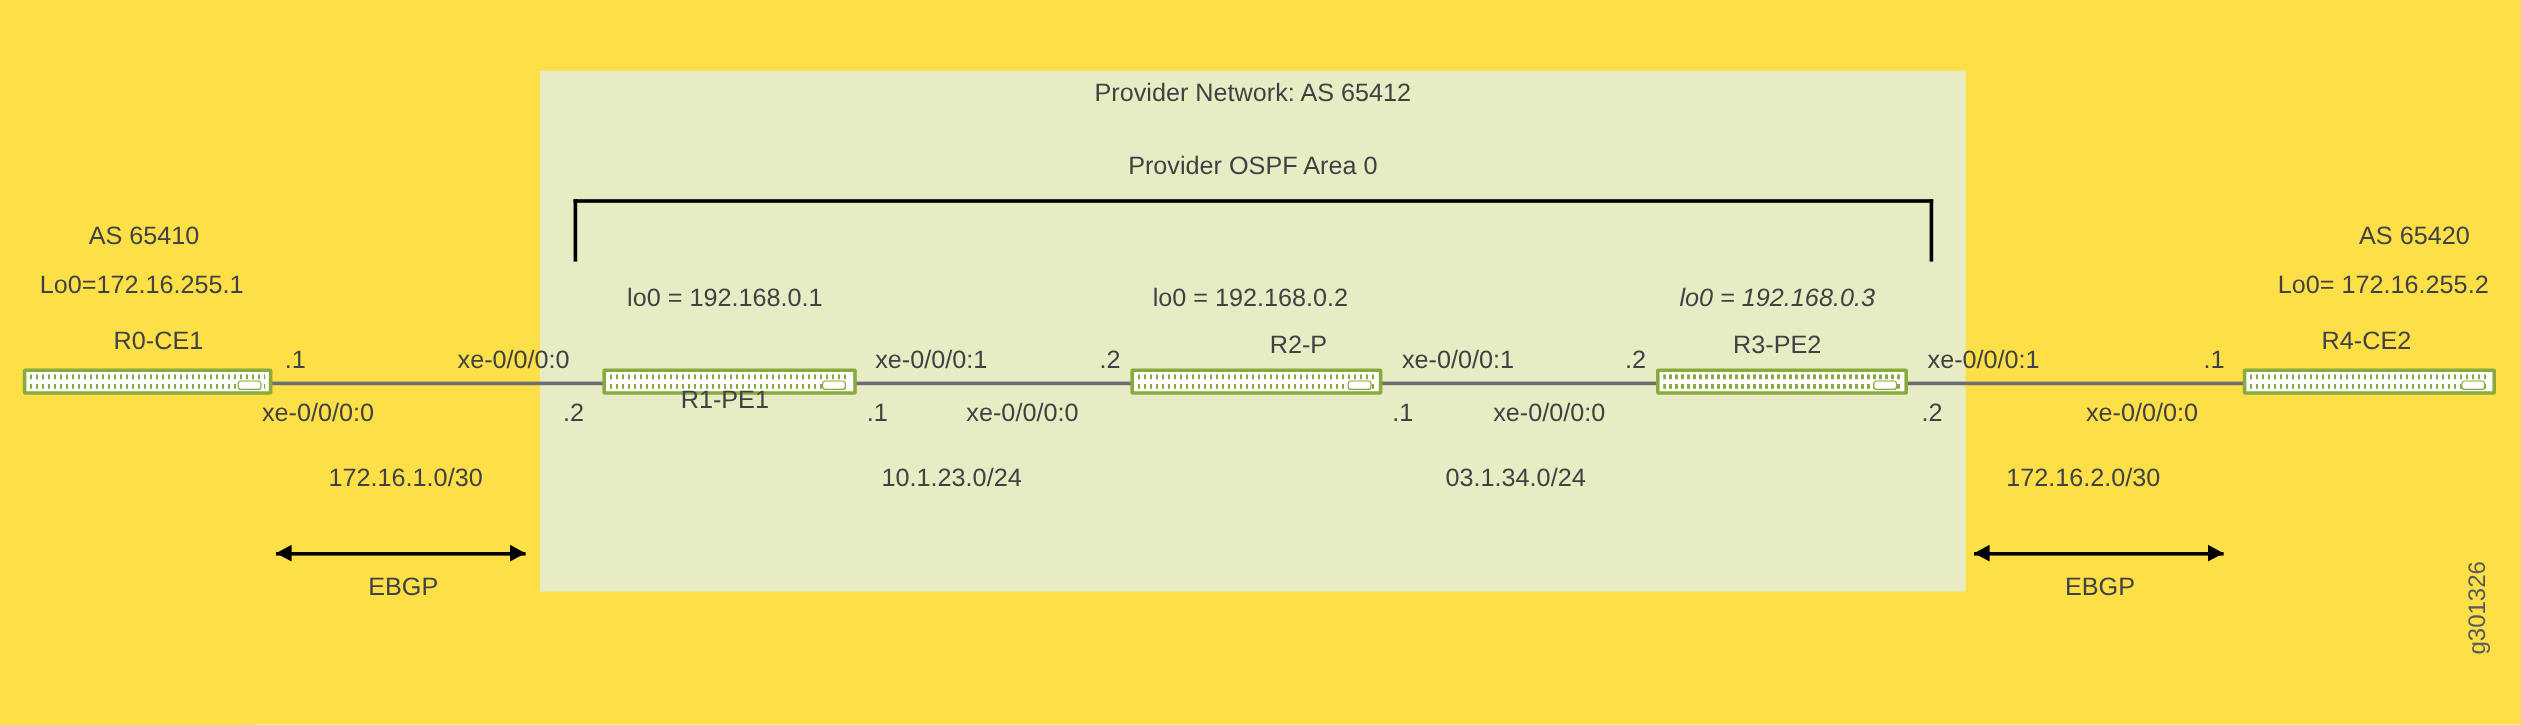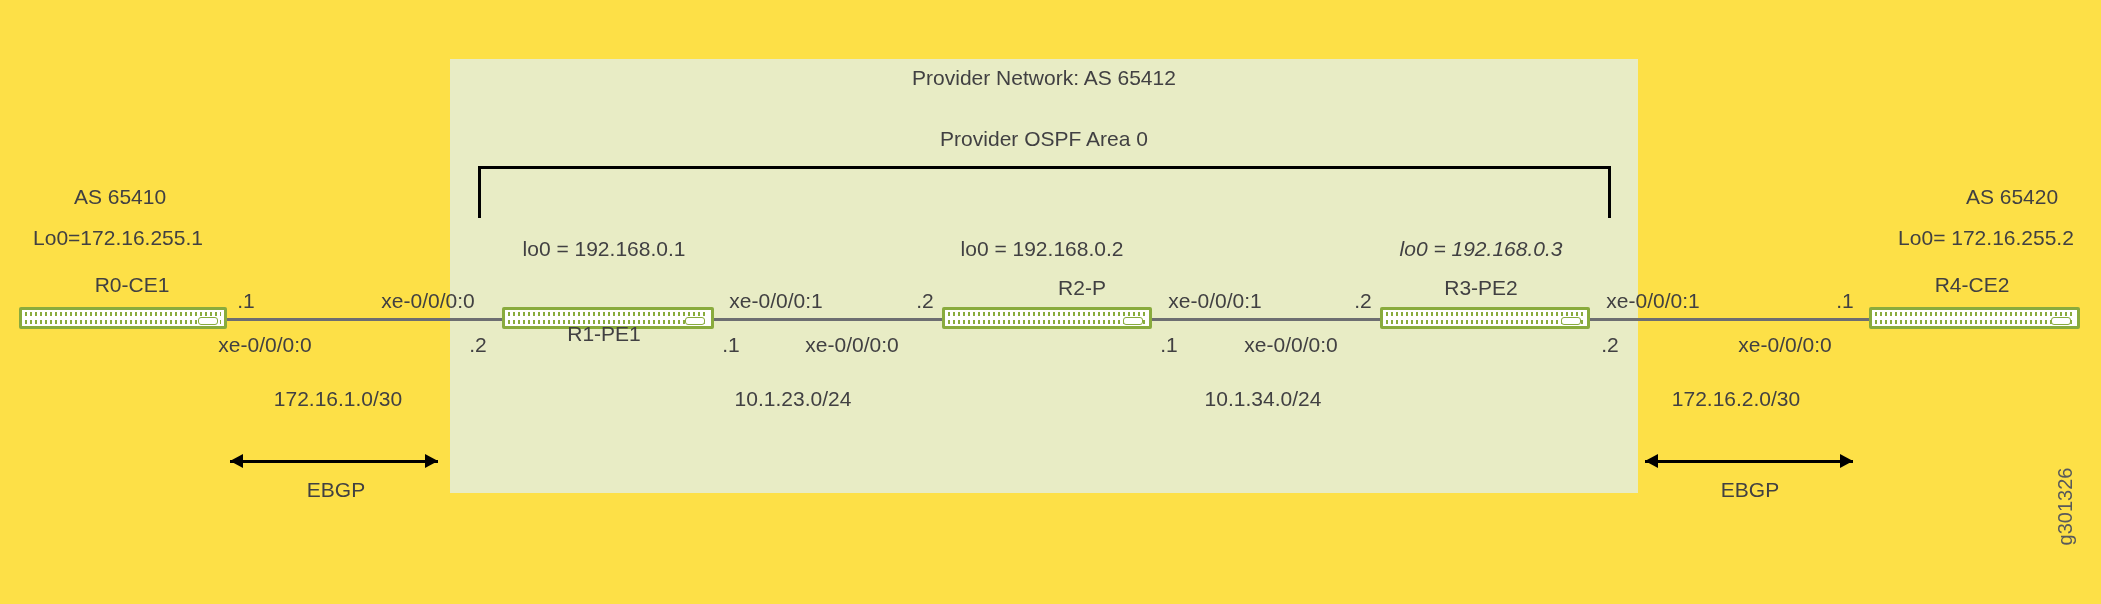--- a/index.html
+++ b/index.html
@@ -157,21 +157,21 @@
   <div class="lbl" style="left:1169px;top:333px;">.1</div>
   <div class="lbl" style="left:1291px;top:333px;">xe-0/0/0:0</div>
 
   <div class="lbl" style="left:1653px;top:289px;">xe-0/0/0:1</div>
   <div class="lbl" style="left:1845px;top:289px;">.1</div>
   <div class="lbl" style="left:1610px;top:333px;">.2</div>
   <div class="lbl" style="left:1785px;top:333px;">xe-0/0/0:0</div>
 
   <div class="lbl" style="left:338px;top:387px;">172.16.1.0/30</div>
   <div class="lbl" style="left:793px;top:387px;">10.1.23.0/24</div>
-  <div class="lbl" style="left:1263px;top:387px;">10.1.34.0/24</div>
+  <div class="lbl" style="left:1263px;top:387px;">03.1.34.0/24</div>
   <div class="lbl" style="left:1736px;top:387px;">172.16.2.0/30</div>
 
   <div class="arrow" style="left:230px;width:208px;"></div>
   <div class="lbl" style="left:336px;top:478px;">EBGP</div>
   <div class="arrow" style="left:1645px;width:208px;"></div>
   <div class="lbl" style="left:1750px;top:478px;">EBGP</div>
 
   <div class="figure-id">g301326</div>
 
 </div>

